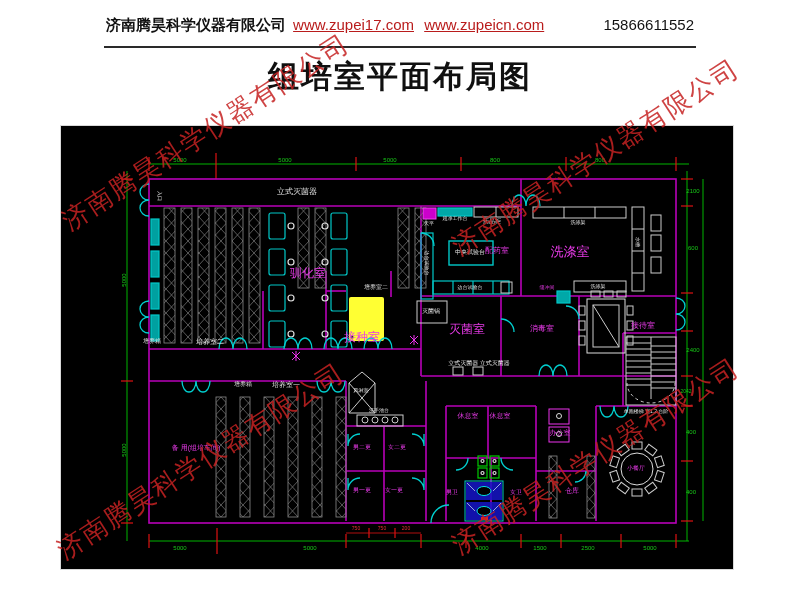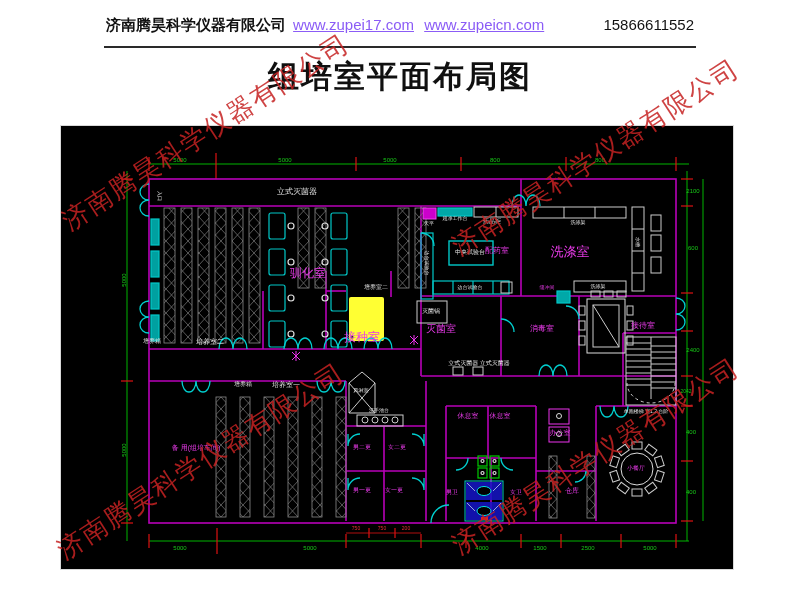--- a/index.html
+++ b/index.html
@@ -7,21 +7,21 @@
     width:800px;height:600px;position:relative;overflow:hidden;
     background:#ffffff;
     font-family:"Liberation Sans","DejaVu Sans",sans-serif;
   }
   
   .header{
     position:absolute;top:16px;left:0;width:800px;text-align:center;
     font-size:15px;color:#1a1a1a;white-space:nowrap;
   }
   .header .company{font-weight:600;color:#111;}
-  .header a{color:#8b5cf6;text-decoration:underline;margin:0 3px;}
+  .header a{color:#b91c1c;text-decoration:underline;margin:0 3px;}
   .header .phone{margin-left:52px;color:#111;}
   .rule{position:absolute;top:46px;left:104px;width:592px;border-top:2px solid #2a2a2a;}
   .title{
     position:absolute;top:56px;left:0;width:800px;text-align:center;
     font-size:31px;font-weight:700;color:#101010;letter-spacing:2px;
   }
   
   .canvas{
     position:absolute;left:60px;top:125px;width:672px;height:443px;
     background:#000;border:1px solid #d9d9d9;z-index:1;
@@ -365,21 +365,21 @@
 <div class="labels">
     <span class="pl c-w" style="left: 297px; top: 192px; font-size: 8px;">立式灭菌器</span>
     <span class="pl c-w" style="left: 159px; top: 196px; font-size: 5px; transform: translate(-50%, -50%) rotate(90deg);">入口</span>
     <span class="pl c-w" style="left: 152px; top: 341px; font-size: 6px;">培养箱</span>
     <span class="pl c-w" style="left: 210px; top: 341px; font-size: 7px;">培养室二</span>
     <span class="pl c-w" style="left: 376px; top: 287px; font-size: 6px;">培养室二</span>
     <span class="pl c-m" style="left: 308px; top: 273px; font-size: 12px;">驯化室</span>
     <span class="pl c-m" style="left: 362px; top: 337px; font-size: 12px;">接种室</span>
     <span class="pl c-m" style="left: 497px; top: 251px; font-size: 8px;">配药室</span>
     <span class="pl c-m" style="left: 570px; top: 251px; font-size: 13px;">洗涤室</span>
-    <span class="pl c-m" style="left: 441px; top: 329px; font-size: 10px;">灭菌室</span>
+    <span class="pl c-m" style="left: 467px; top: 329px; font-size: 12px;">灭菌室</span>
     <span class="pl c-m" style="left: 542px; top: 329px; font-size: 8px;">消毒室</span>
     <span class="pl c-m" style="left: 643px; top: 326px; font-size: 8px;">接待室</span>
     <span class="pl c-m" style="left: 547px; top: 287px; font-size: 5px;">缓冲间</span>
     <span class="pl c-w" style="left: 492px; top: 221px; font-size: 6px;">药品柜</span>
     <span class="pl c-w" style="left: 429px; top: 223px; font-size: 5px;">天平</span>
     <span class="pl c-w" style="left: 455px; top: 218px; font-size: 5px;">超净工作台</span>
     <span class="pl c-w" style="left: 470px; top: 252px; font-size: 6px;">中央试验台</span>
     <span class="pl c-w" style="left: 426px; top: 263px; font-size: 5px; transform: translate(-50%, -50%) rotate(90deg);">边台试验台</span>
     <span class="pl c-w" style="left: 470px; top: 287px; font-size: 5px;">边台试验台</span>
     <span class="pl c-w" style="left: 431px; top: 311px; font-size: 6px;">灭菌锅</span>

